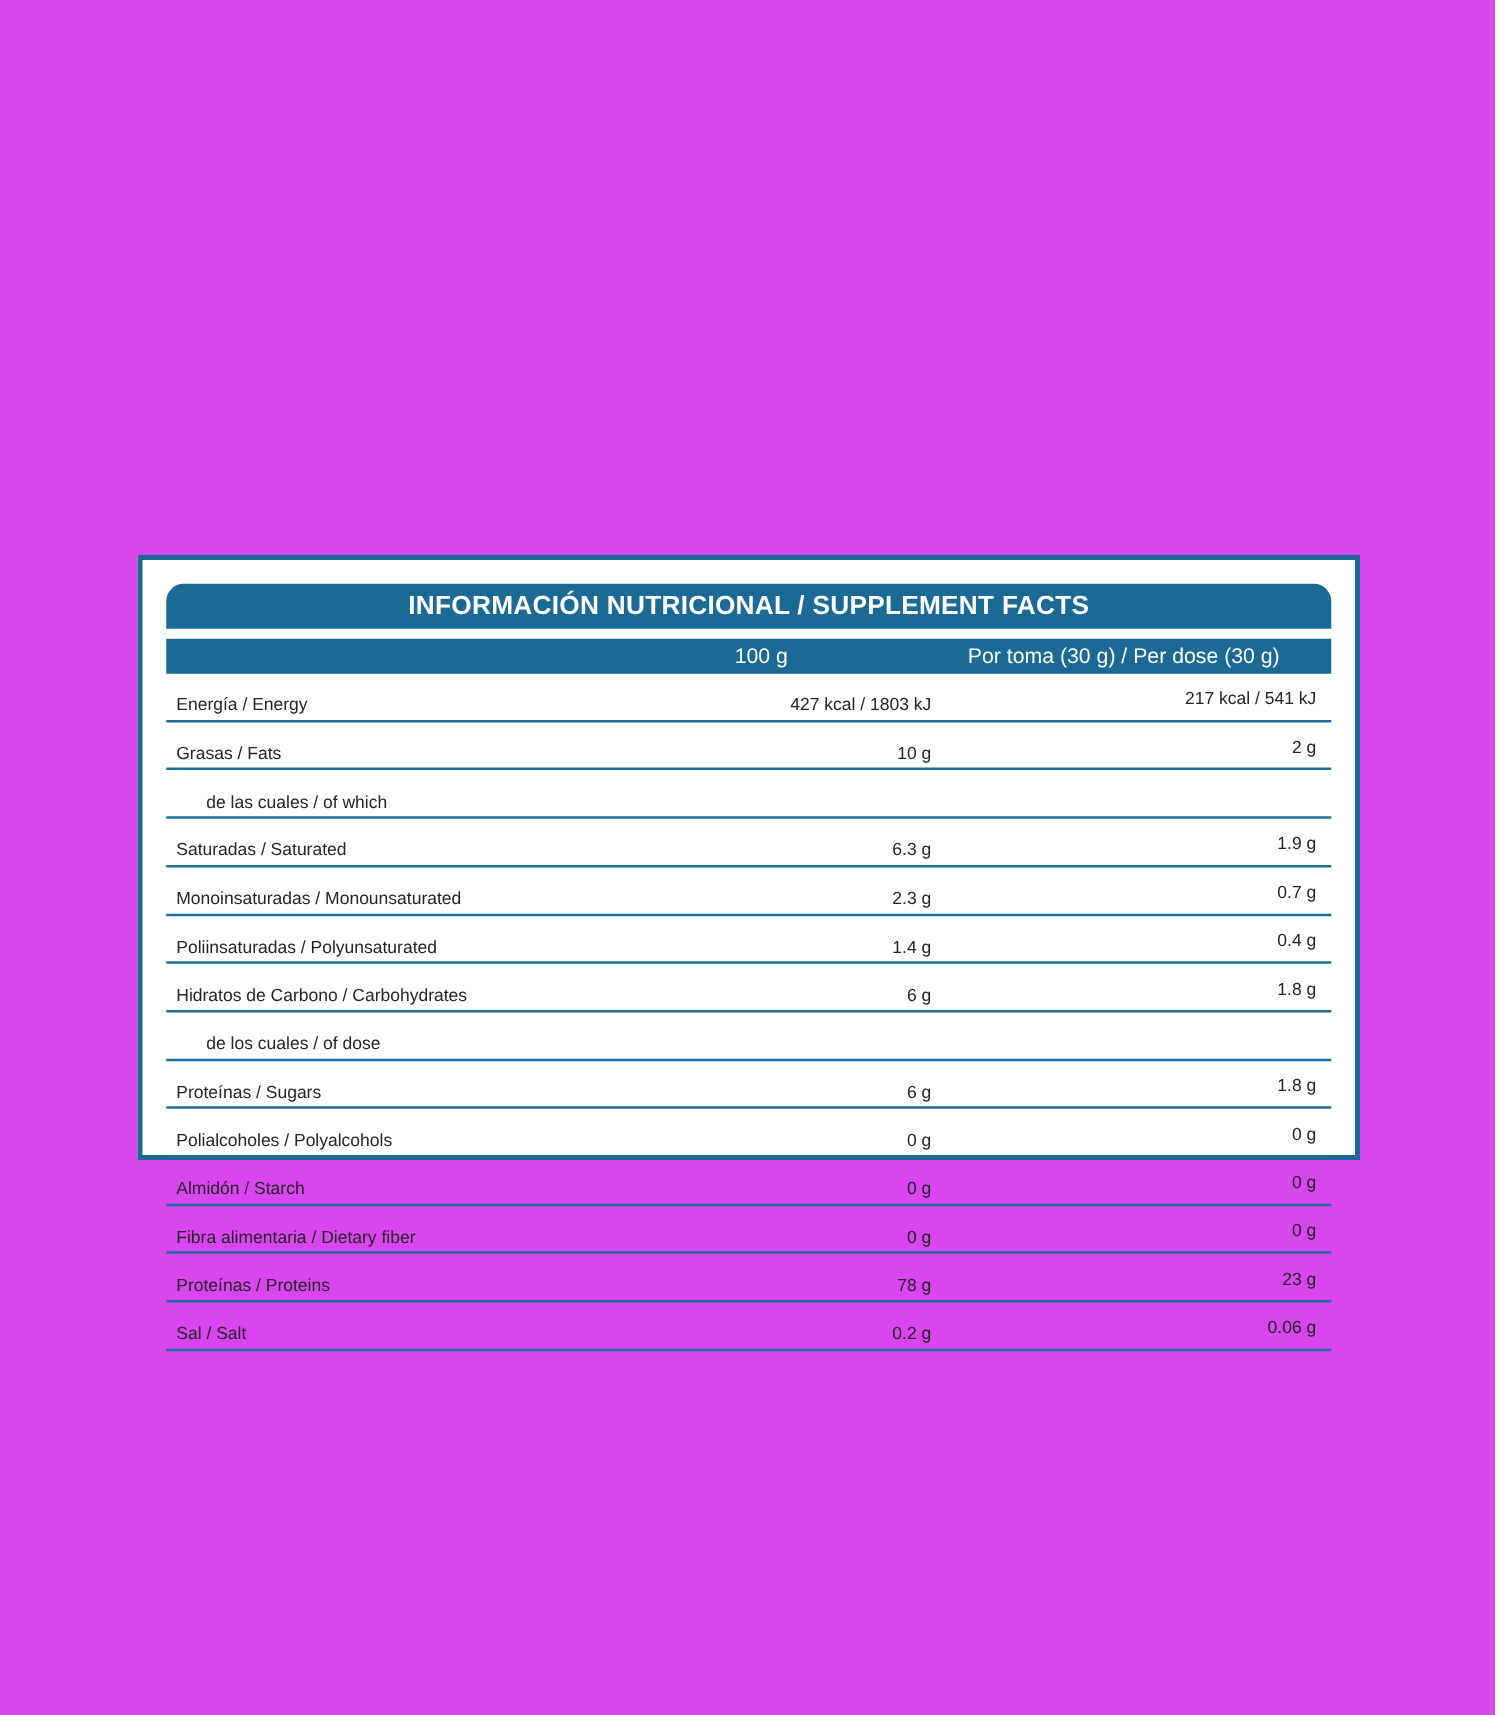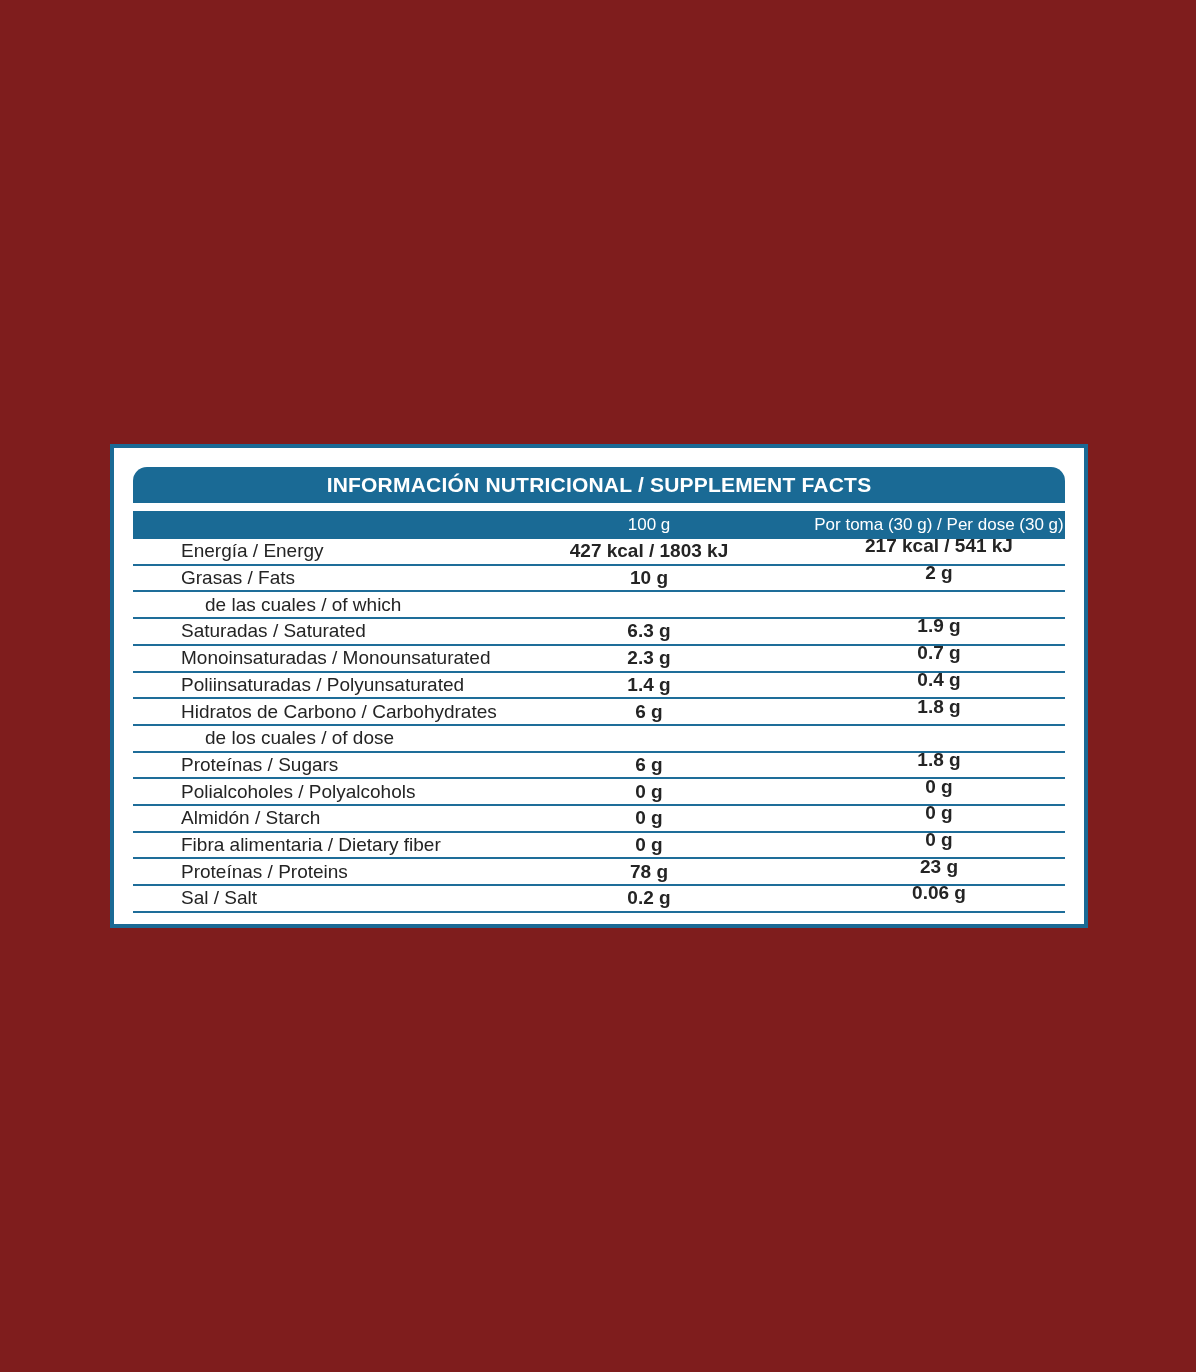--- a/index.html
+++ b/index.html
@@ -4,21 +4,21 @@
 <style>
   html, body {
     margin: 0;
     padding: 0;
     background: #ffffff;
   }
   .canvas {
     position: relative;
     width: 1196px;
     height: 1372px;
-    background: #7f1d1d;
+    background: #d946ef;
     font-family: "Liberation Sans", sans-serif;
     overflow: hidden;
   }
   .box {
     position: absolute;
     left: 110px;
     top: 444px;
     width: 978px;
     height: 484px;
     box-sizing: border-box;
@@ -38,53 +38,52 @@
   .title-band span {
     color: #ffffff;
     font-size: 21px;
     font-weight: bold;
     letter-spacing: 0.2px;
   }
   .grid-cols {
     display: grid;
     grid-template-columns: 340px 272px 308px 1fr;
     align-items: center;
-    padding-left: 40px;
   }
   .subheader {
     margin-top: 8px;
     height: 28px;
     background: var(--accent);
     color: #ffffff;
     font-size: 17px;
   }
   .subheader .c2, .subheader .c3 {
     text-align: center;
   }
   .rows {
     display: block;
   }
   .row {
     height: 26.71px;
     box-sizing: border-box;
     border-bottom: 2px solid var(--line);
-    font-size: 19px;
+    font-size: 14px;
     color: var(--text);
+    margin-top: 12px;
   }
   .row .label {
     padding-left: 8px;
     white-space: nowrap;
   }
   .row .label.indent {
     padding-left: 32px;
   }
   .row .val {
-    text-align: center;
+    text-align: right;
     white-space: nowrap;
-    font-weight: bold;
   }
   .row .val.dose {
     transform: translateY(-5px);
   }
 </style>
 </head>
 <body>
 
 <div class="canvas">
   <div class="box">

